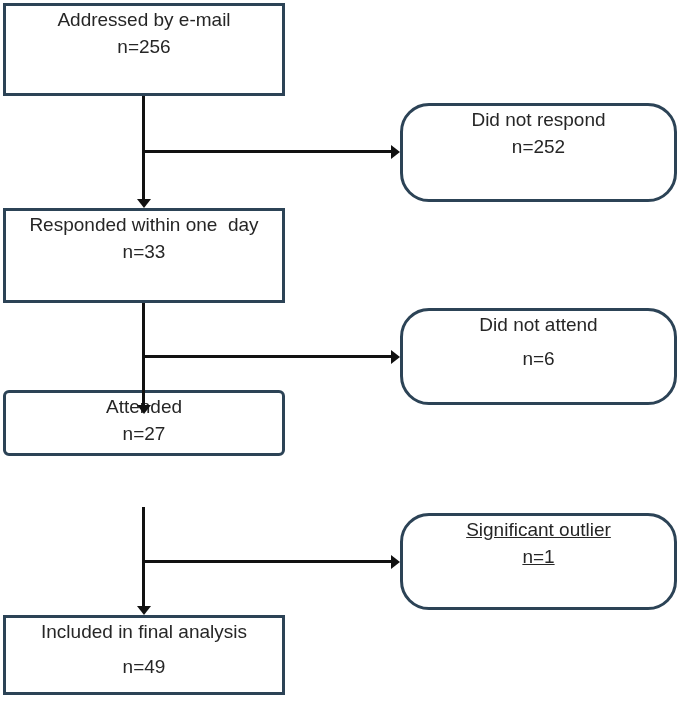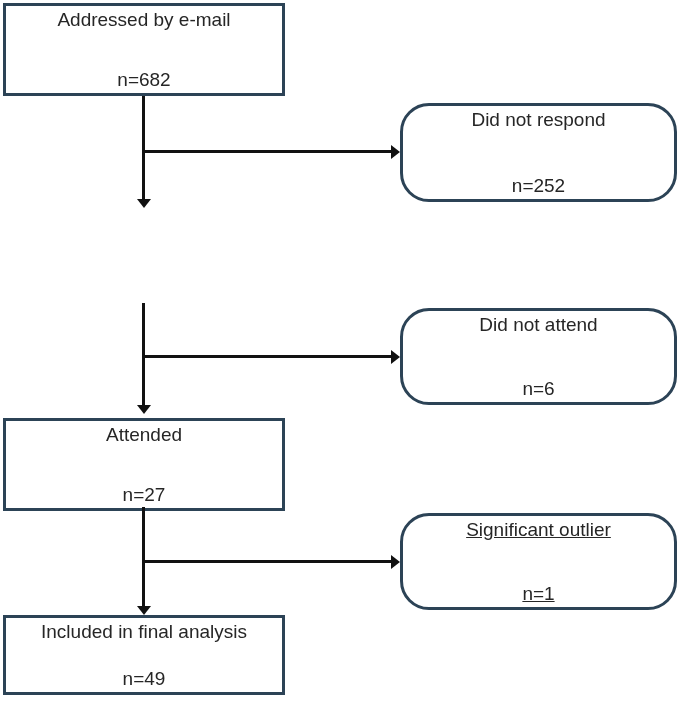--- a/index.html
+++ b/index.html
@@ -16,35 +16,35 @@
     overflow: hidden;
   }
   .flow-box {
     position: absolute;
     box-sizing: border-box;
     background: #ffffff;
     border: 3px solid #2c4356;
     display: flex;
     flex-direction: column;
     align-items: center;
-    justify-content: space-between;
+    justify-content: flex-start;
     text-align: center;
     color: #262626;
     font-size: 19px;
     line-height: 27px;
   }
   .box-label, .box-count {
     white-space: pre-wrap;
     color: #262626;
   }
   
   .main-box { left: 3px; width: 282px; }
   #main-0 { top: 3px;   height: 93px; }
   #main-1 { top: 208px; height: 95px; }
-  #main-2 { top: 418px; height: 93px; }
+  #main-2 { top: 390px; height: 66px; border-radius: 6px; }
   #main-3 { top: 615px; height: 80px; gap: 8px; }
   
   .side-box { left: 400px; width: 277px; border-radius: 29px; }
   #side-0 { top: 103px; height: 99px; }
   #side-1 { top: 308px; height: 97px; gap: 7px; }
   #side-2 { top: 513px; height: 97px; text-decoration: underline; }
   
   .vline, .hline {
     position: absolute;
     background: #111111;
@@ -81,21 +81,25 @@
   #aright-1 { top: 350px; }
   #aright-2 { top: 555px; }
 </style>
 </head>
 <body>
 
 <div class="canvas">
 
   <div class="flow-box main-box" id="main-0">
     <span class="box-label">Addressed by e-mail</span>
-    <span class="box-count">n=682</span>
+    <span class="box-count">n=256</span>
+  </div>
+  <div class="flow-box main-box" id="main-1">
+    <span class="box-label">Responded within one  day</span>
+    <span class="box-count">n=33</span>
   </div>
   <div class="flow-box main-box" id="main-2">
     <span class="box-label">Attended</span>
     <span class="box-count">n=27</span>
   </div>
   <div class="flow-box main-box" id="main-3">
     <span class="box-label">Included in final analysis</span>
     <span class="box-count">n=49</span>
   </div>
 

